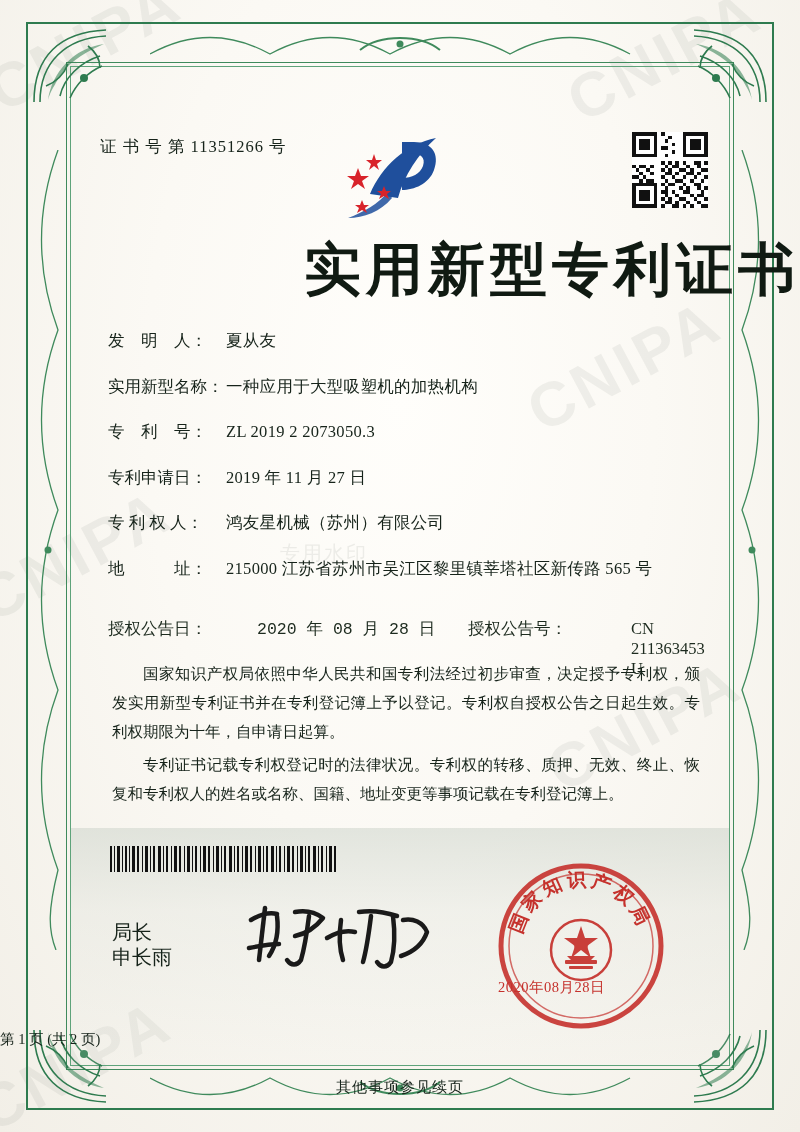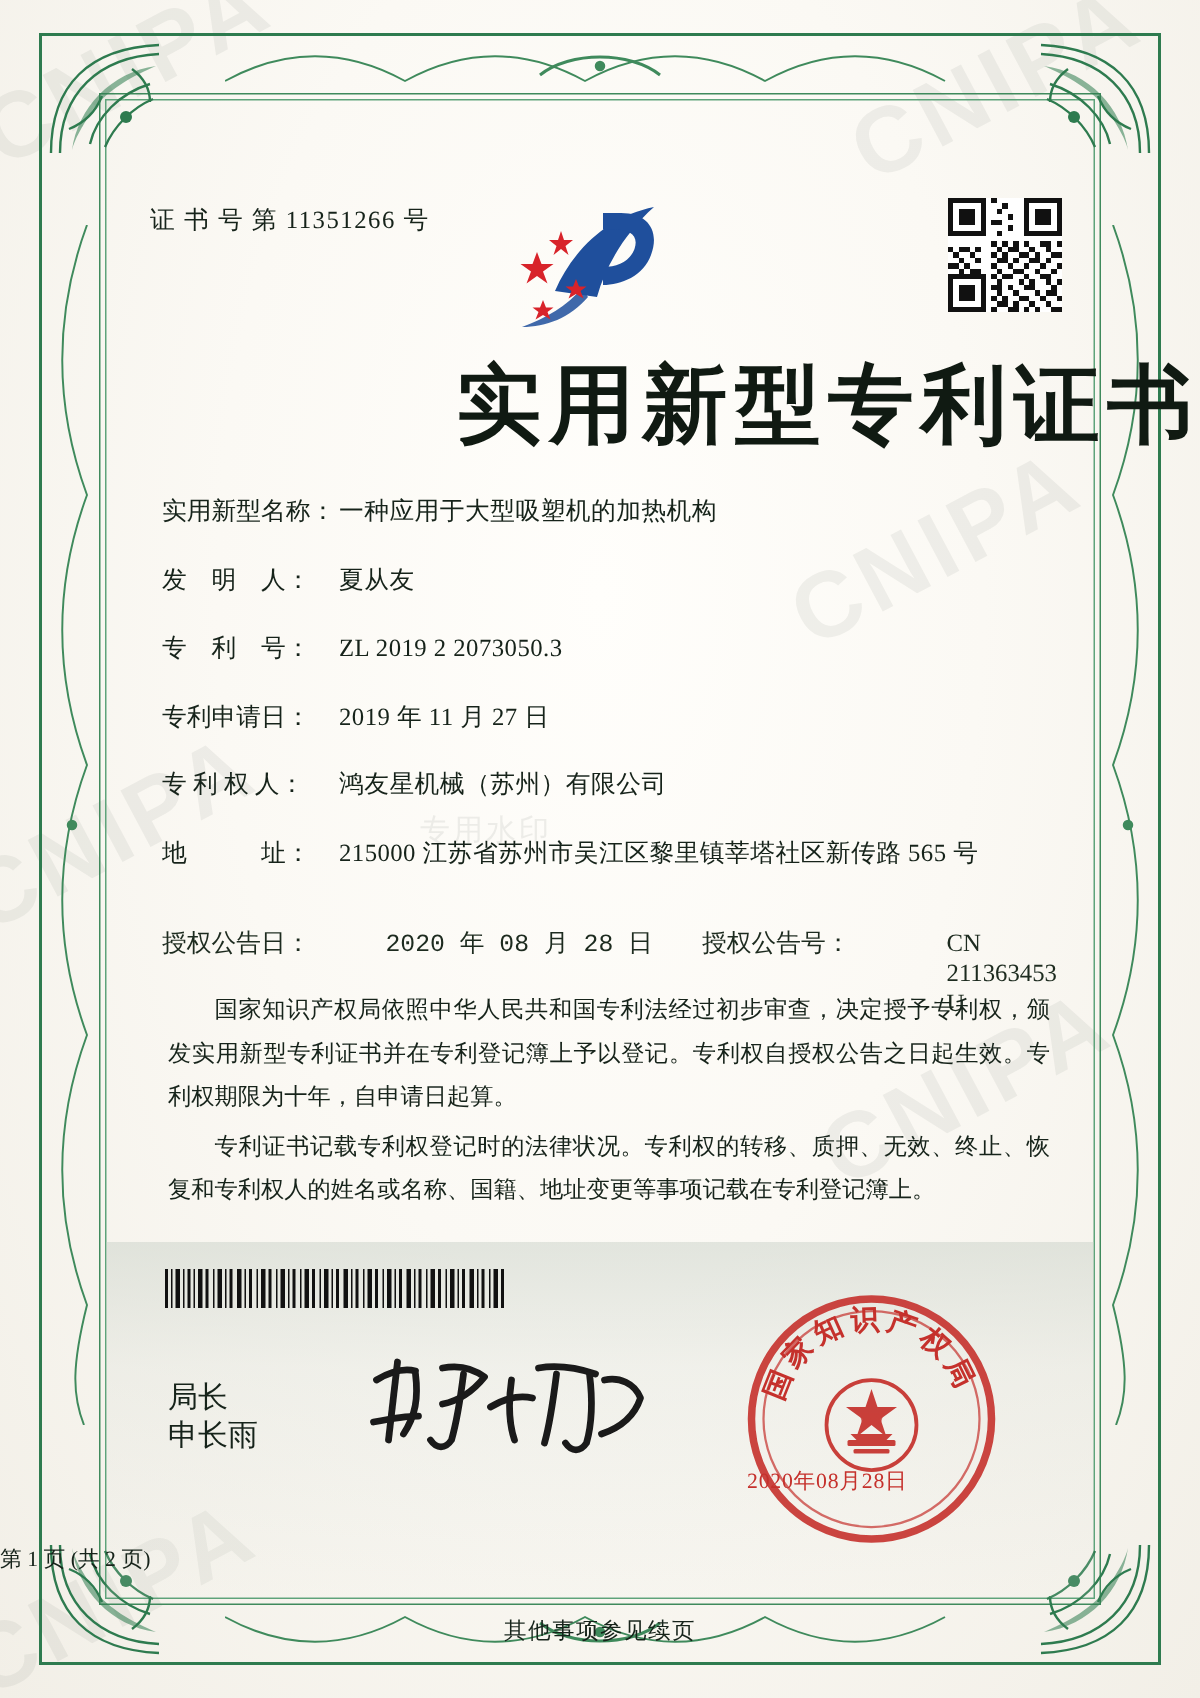--- a/index.html
+++ b/index.html
@@ -447,26 +447,26 @@
       <rect x="14" y="20" width="1" height="1"></rect>
         <rect x="16" y="20" width="1" height="1"></rect>
       <rect x="19" y="20" width="2" height="1"></rect>
     </g>
   </svg>
 
   <div class="title">实用新型专利证书</div>
 
   <div class="fields">
     <div class="field">
+      <span class="lbl">发　明　人：</span>
+      <span class="val">夏从友</span>
+    </div>
+    <div class="field">
       <span class="lbl">实用新型名称：</span>
       <span class="val">一种应用于大型吸塑机的加热机构</span>
-    </div>
-    <div class="field">
-      <span class="lbl">发　明　人：</span>
-      <span class="val">夏从友</span>
     </div>
     <div class="field">
       <span class="lbl">专　利　号：</span>
       <span class="val">ZL 2019 2 2073050.3</span>
     </div>
     <div class="field">
       <span class="lbl">专利申请日：</span>
       <span class="val">2019 年 11 月 27 日</span>
     </div>
     <div class="field">

